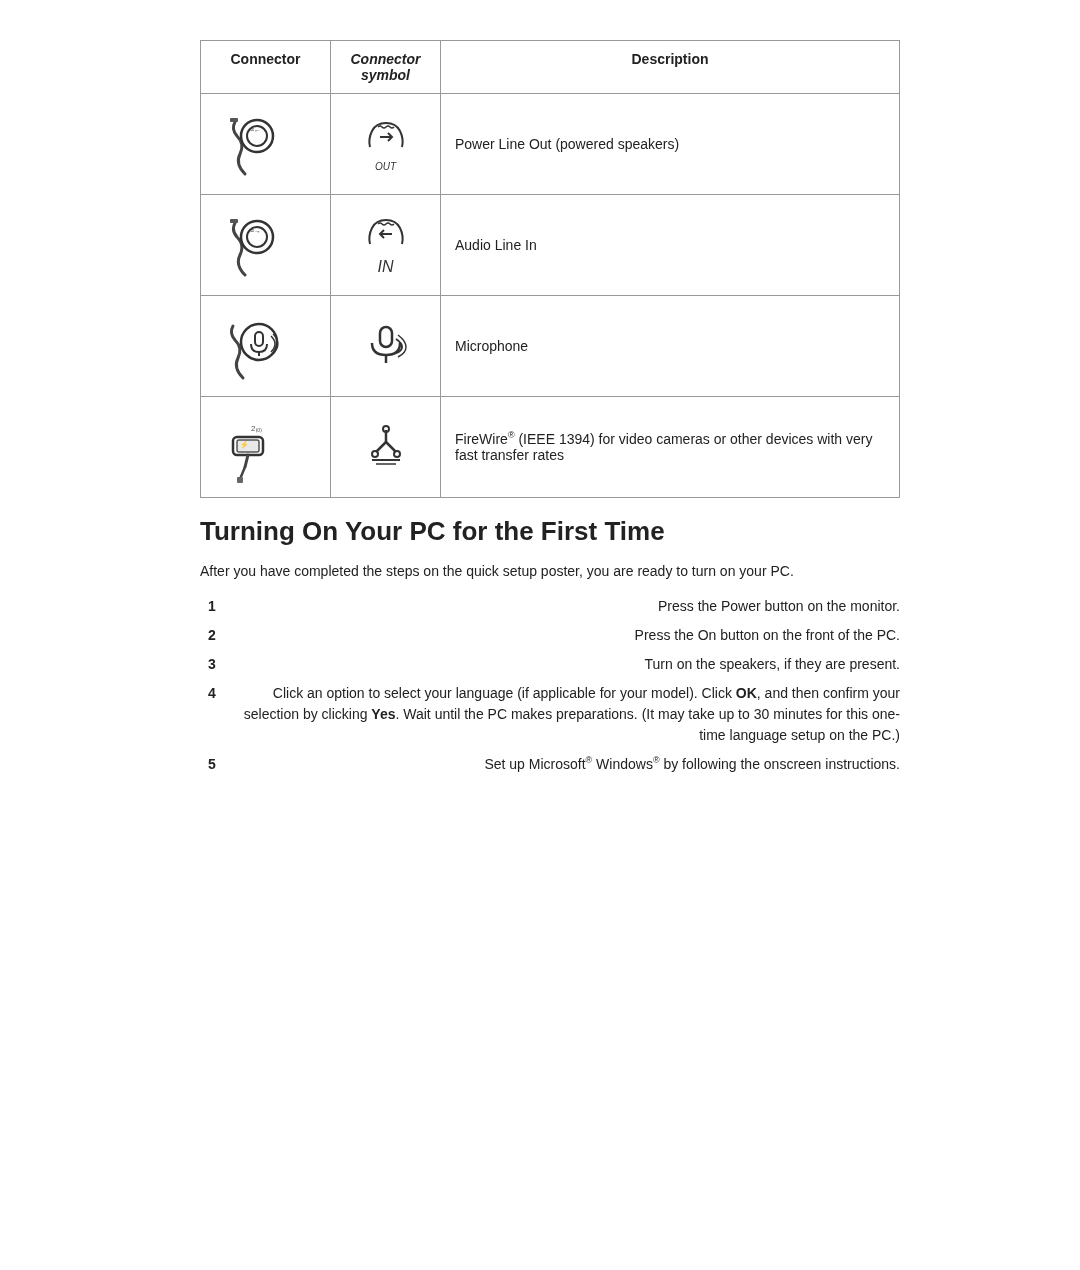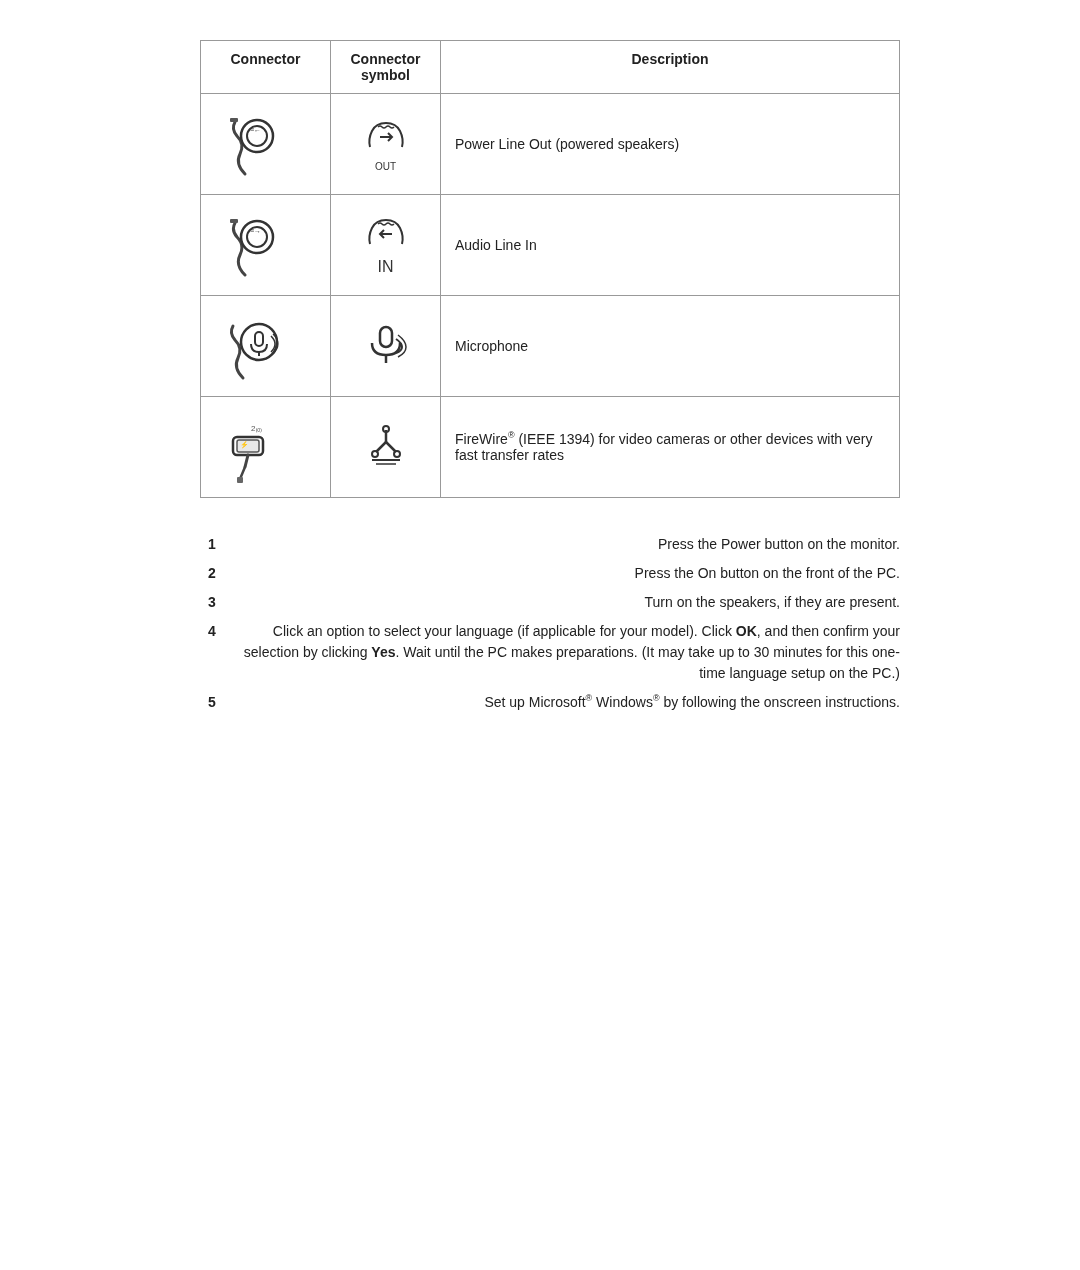--- a/index.html
+++ b/index.html
@@ -16,37 +16,37 @@
       padding: 40px 0;
     }
     .page-content {
       width: 700px;
       margin-left: 20px;
     }
     
     .connector-table {
       width: 100%;
       border-collapse: collapse;
-      margin-bottom: 36px;
+      margin-bottom: 18px;
       padding-left: 28px;
     }
     .connector-table th, .connector-table td {
       border: 1px solid #999;
       padding: 10px 14px;
       vertical-align: middle;
     }
     .connector-table th {
       font-weight: bold;
       font-size: 14px;
       background: #fff;
       vertical-align: top;
       padding-top: 10px;
     }
     .col-connector { width: 130px; text-align: center; }
-    .col-symbol { width: 110px; text-align: center; }
+    .col-symbol { width: 110px; text-align: center; font-style: italic; }
     .col-desc { width: auto; vertical-align: top; padding-top: 12px; }
     .symbol-icon {
       display: inline-flex;
       flex-direction: column;
       font-size: 11px;
       color: #222;
     }
 
     
     svg { display: block; }
@@ -236,20 +236,22 @@
           </div>
         </td>
         <td class="col-desc">
           <span>FireWire<sup>®</sup> (IEEE 1394) for video cameras or other devices with very fast transfer rates</span>
         </td>
       </tr>
     </tbody>
   </table>
 
   <div>
+    <h2 class="section-title">Turning On Your PC for the First Time</h2>
+    <p class="section-intro">After you have completed the steps on the quick setup poster, you are ready to turn on your PC.</p>
 
     <ol class="steps-list">
       <li>
         <span class="step-num">1</span>
         <span class="step-text">Press the Power button on the monitor.</span>
       </li>
       <li>
         <span class="step-num">2</span>
         <span class="step-text">Press the On button on the front of the PC.</span>
       </li>

